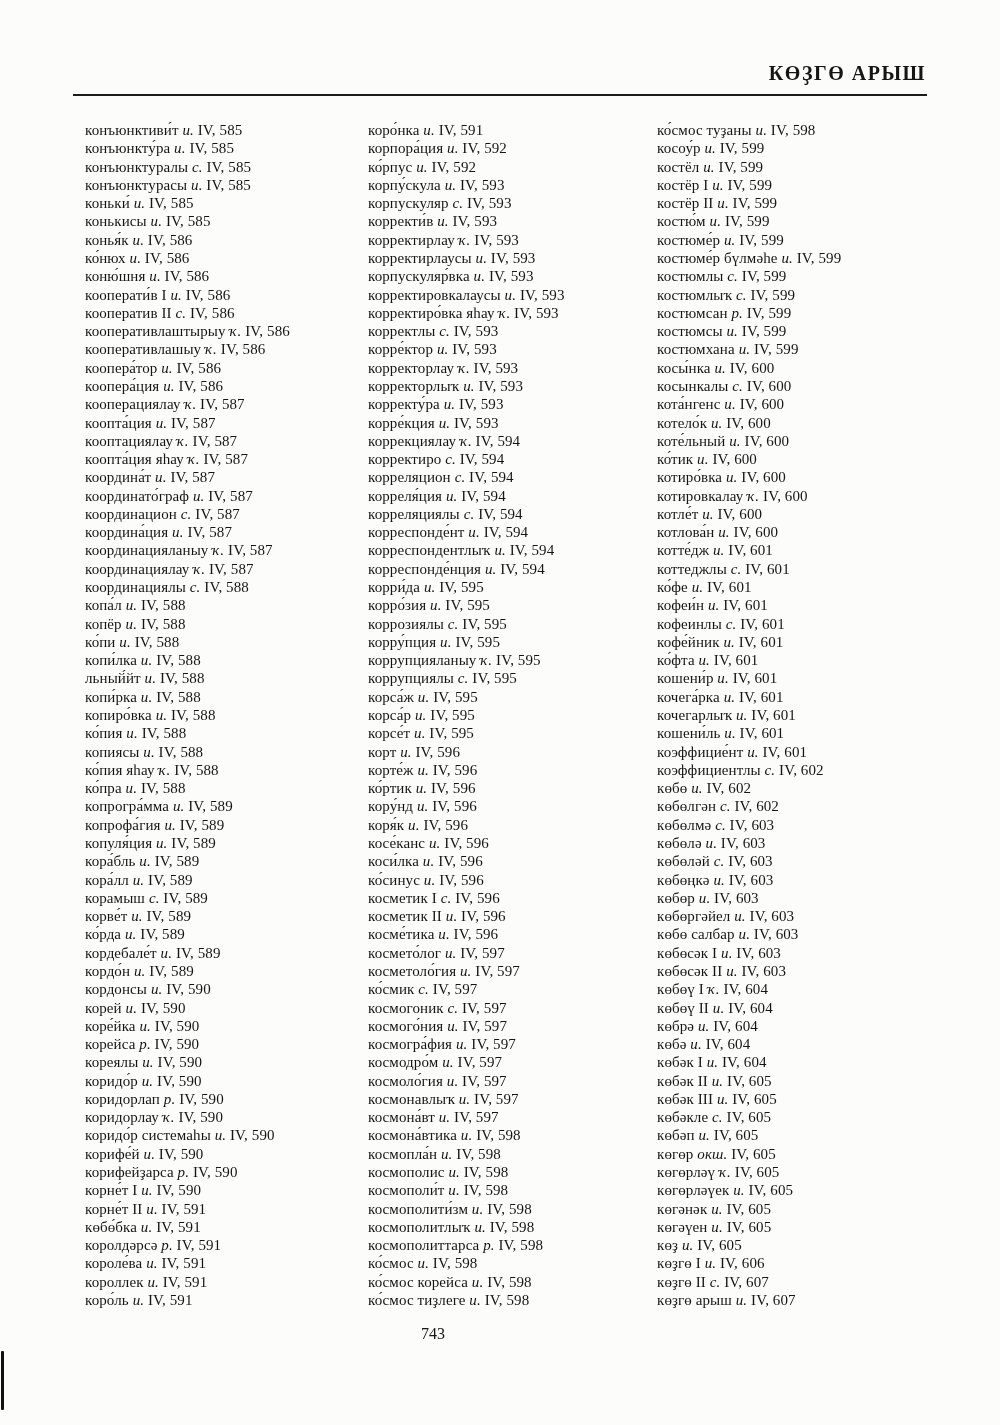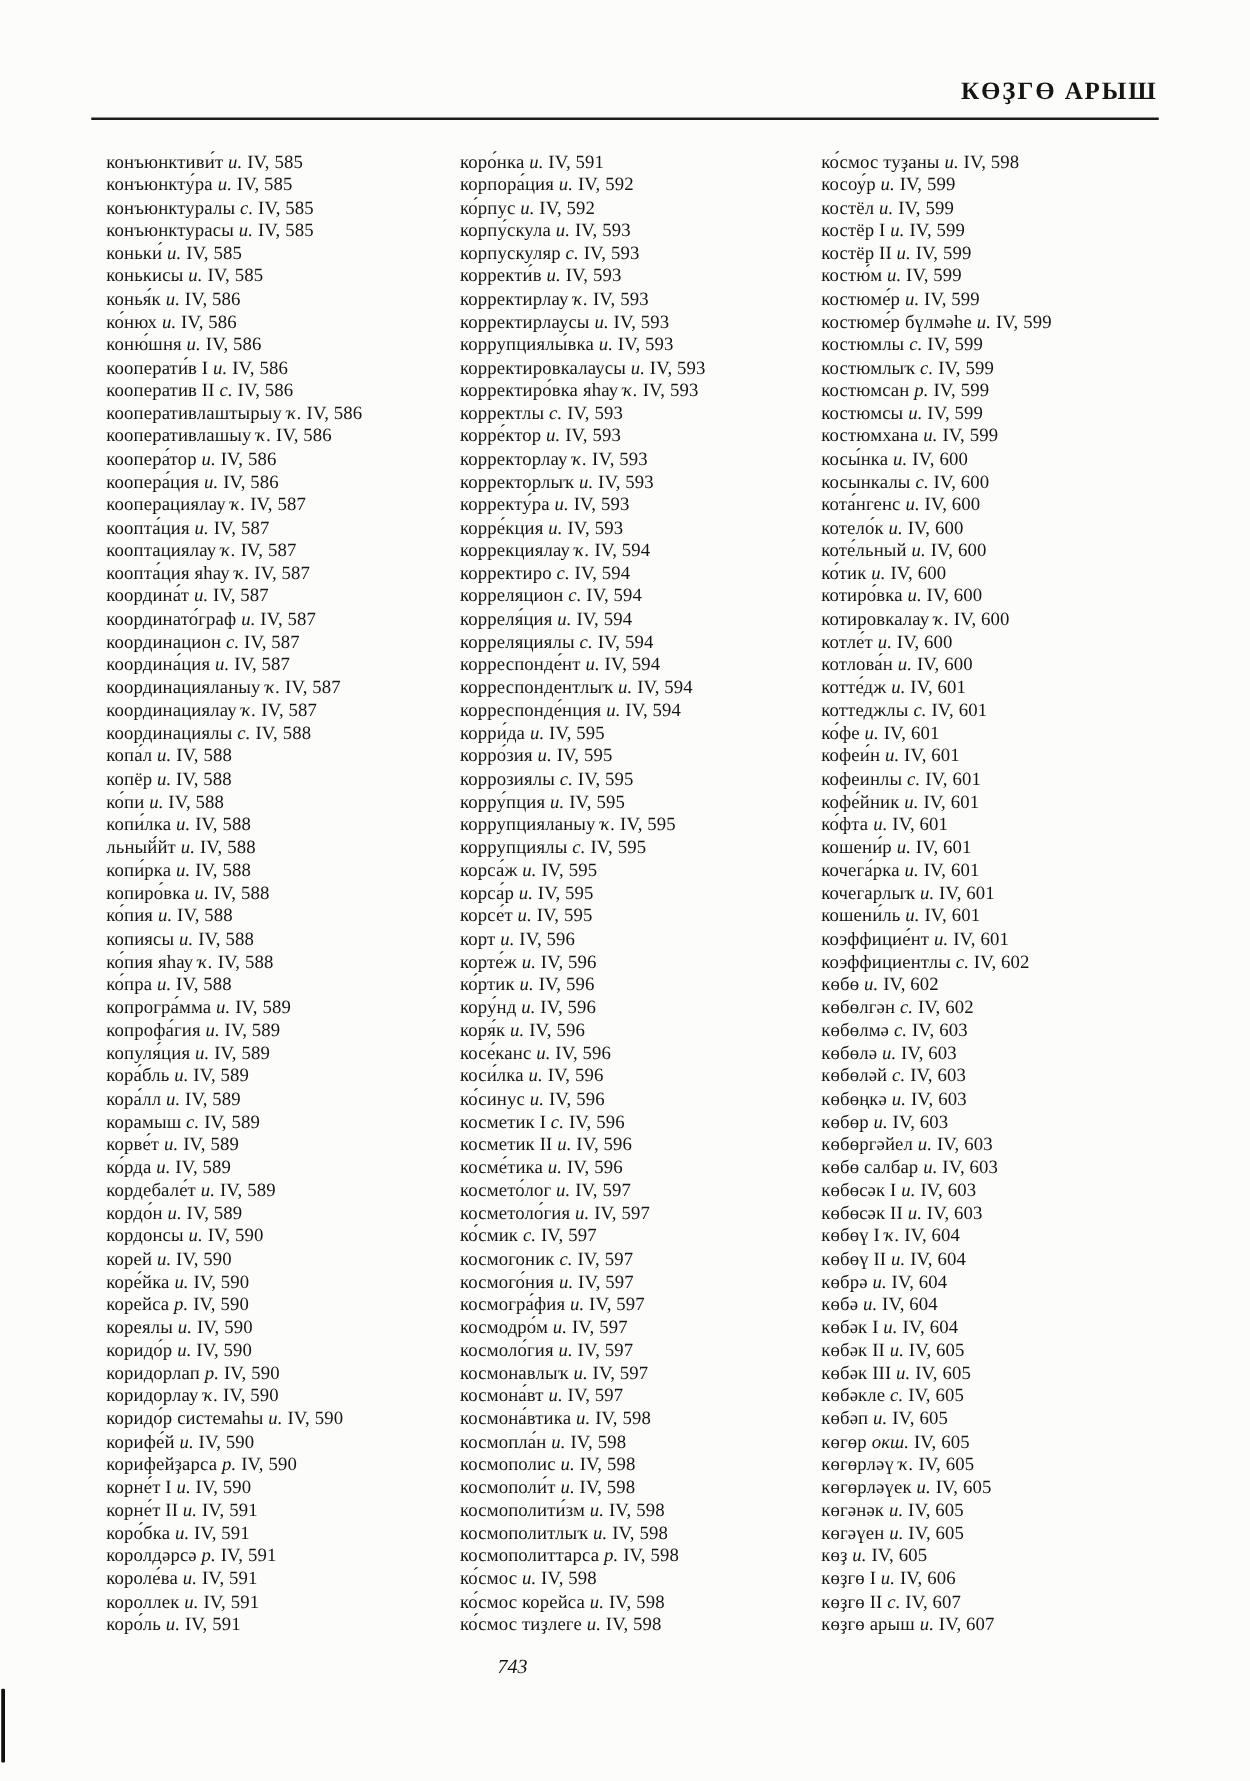--- a/index.html
+++ b/index.html
@@ -47,23 +47,22 @@
   .col-0 { left: 85px; }
   .col-1 { left: 368px; }
   .col-2 { left: 657px; font-family: Liberation Serif, serif; }
   .entry { letter-spacing: 0.1px; }
   .pos { font-style: italic; }
   .page-number {
     position: absolute;
     top: 1325px;
     left: 398px;
     width: 70px;
-    text-align: left;
+    text-align: center;
     font-size: 16px;
-    font-style: italic;
   }
   .edge-mark {
     position: absolute;
     left: 1px;
     top: 1351px;
     width: 3px;
     height: 59px;
     background: #101010;
     border-radius: 1px;
   }
@@ -131,37 +130,37 @@
       <div class="entry"><span class="word">корейса</span> <span class="pos">р.</span> <span class="ref">IV, 590</span></div>
       <div class="entry"><span class="word">кореялы</span> <span class="pos">и.</span> <span class="ref">IV, 590</span></div>
       <div class="entry"><span class="word">коридо́р</span> <span class="pos">и.</span> <span class="ref">IV, 590</span></div>
       <div class="entry"><span class="word">коридорлап</span> <span class="pos">р.</span> <span class="ref">IV, 590</span></div>
       <div class="entry"><span class="word">коридорлау</span> <span class="pos">ҡ.</span> <span class="ref">IV, 590</span></div>
       <div class="entry"><span class="word">коридо́р системаһы</span> <span class="pos">и.</span> <span class="ref">IV, 590</span></div>
       <div class="entry"><span class="word">корифе́й</span> <span class="pos">и.</span> <span class="ref">IV, 590</span></div>
       <div class="entry"><span class="word">корифейҙарса</span> <span class="pos">р.</span> <span class="ref">IV, 590</span></div>
       <div class="entry"><span class="word">корне́т I</span> <span class="pos">и.</span> <span class="ref">IV, 590</span></div>
       <div class="entry"><span class="word">корне́т II</span> <span class="pos">и.</span> <span class="ref">IV, 591</span></div>
-      <div class="entry"><span class="word">коро́бка</span> <span class="pos">и.</span> <span class="ref">IV, 591</span></div>
+      <div class="entry"><span class="word">көбө́бка</span> <span class="pos">и.</span> <span class="ref">IV, 591</span></div>
       <div class="entry"><span class="word">королдәрсә</span> <span class="pos">р.</span> <span class="ref">IV, 591</span></div>
       <div class="entry"><span class="word">короле́ва</span> <span class="pos">и.</span> <span class="ref">IV, 591</span></div>
       <div class="entry"><span class="word">короллек</span> <span class="pos">и.</span> <span class="ref">IV, 591</span></div>
       <div class="entry"><span class="word">коро́ль</span> <span class="pos">и.</span> <span class="ref">IV, 591</span></div>
     </div>
 
   <div class="col col-1">
       <div class="entry"><span class="word">коро́нка</span> <span class="pos">и.</span> <span class="ref">IV, 591</span></div>
       <div class="entry"><span class="word">корпора́ция</span> <span class="pos">и.</span> <span class="ref">IV, 592</span></div>
       <div class="entry"><span class="word">ко́рпус</span> <span class="pos">и.</span> <span class="ref">IV, 592</span></div>
       <div class="entry"><span class="word">корпу́скула</span> <span class="pos">и.</span> <span class="ref">IV, 593</span></div>
       <div class="entry"><span class="word">корпускуляр</span> <span class="pos">с.</span> <span class="ref">IV, 593</span></div>
       <div class="entry"><span class="word">корректи́в</span> <span class="pos">и.</span> <span class="ref">IV, 593</span></div>
       <div class="entry"><span class="word">корректирлау</span> <span class="pos">ҡ.</span> <span class="ref">IV, 593</span></div>
       <div class="entry"><span class="word">корректирлаусы</span> <span class="pos">и.</span> <span class="ref">IV, 593</span></div>
-      <div class="entry"><span class="word">коррупциялы́вка</span> <span class="pos">и.</span> <span class="ref">IV, 593</span></div>
+      <div class="entry"><span class="word">корпускуляр́вка</span> <span class="pos">и.</span> <span class="ref">IV, 593</span></div>
       <div class="entry"><span class="word">корректировкалаусы</span> <span class="pos">и.</span> <span class="ref">IV, 593</span></div>
       <div class="entry"><span class="word">корректиро́вка яһау</span> <span class="pos">ҡ.</span> <span class="ref">IV, 593</span></div>
       <div class="entry"><span class="word">корректлы</span> <span class="pos">с.</span> <span class="ref">IV, 593</span></div>
       <div class="entry"><span class="word">корре́ктор</span> <span class="pos">и.</span> <span class="ref">IV, 593</span></div>
       <div class="entry"><span class="word">корректорлау</span> <span class="pos">ҡ.</span> <span class="ref">IV, 593</span></div>
       <div class="entry"><span class="word">корректорлыҡ</span> <span class="pos">и.</span> <span class="ref">IV, 593</span></div>
       <div class="entry"><span class="word">корректу́ра</span> <span class="pos">и.</span> <span class="ref">IV, 593</span></div>
       <div class="entry"><span class="word">корре́кция</span> <span class="pos">и.</span> <span class="ref">IV, 593</span></div>
       <div class="entry"><span class="word">коррекциялау</span> <span class="pos">ҡ.</span> <span class="ref">IV, 594</span></div>
       <div class="entry"><span class="word">корректиро</span> <span class="pos">с.</span> <span class="ref">IV, 594</span></div>

